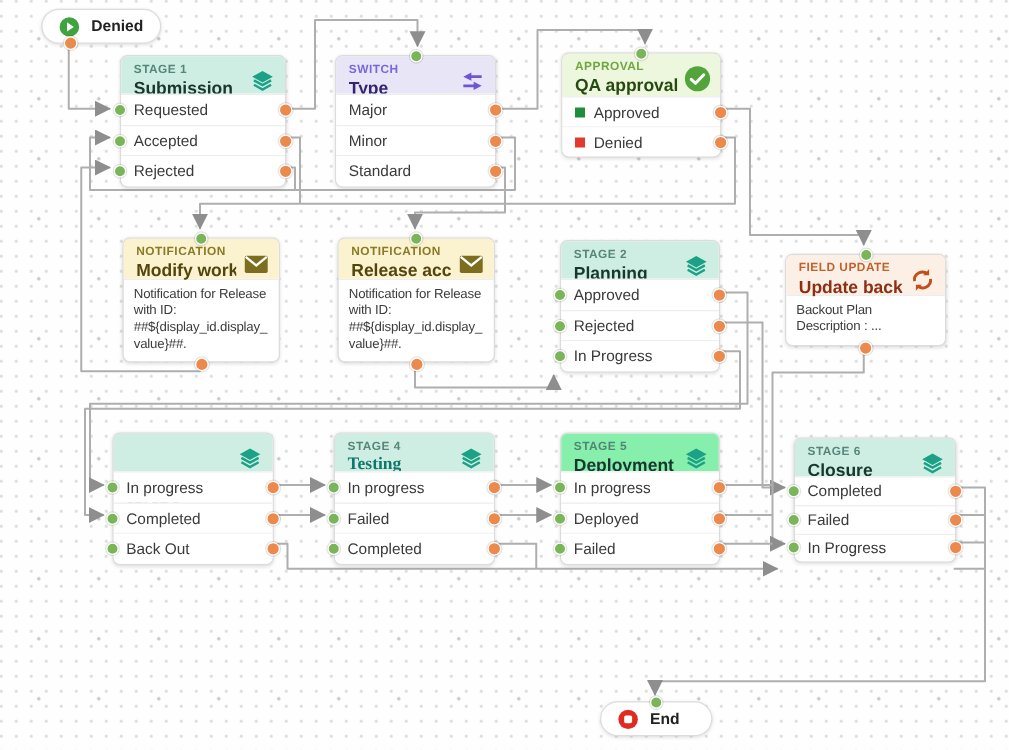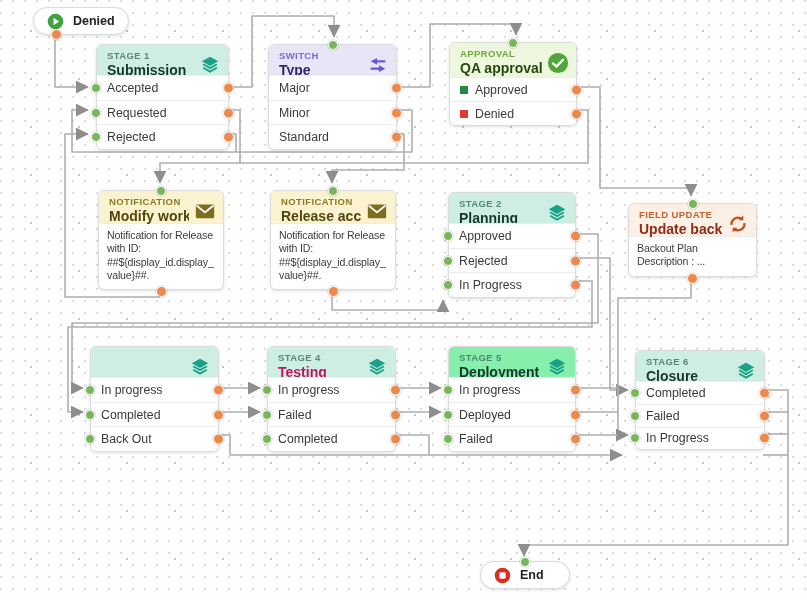--- a/index.html
+++ b/index.html
@@ -81,26 +81,26 @@
         <div class="ttl" style="color: rgb(23, 54, 45);">Submission</div>
         <span class="icn">
           <svg viewBox="0 0 24 24">
             <path d="M12 3 21 8 12 13 3 8Z" fill="#1ba186"></path>
             <path d="M4.5 11.2 12 15.4 19.5 11.2" fill="none" stroke="#1ba186" stroke-width="2.1"></path>
             <path d="M4.5 15 12 19.2 19.5 15" fill="none" stroke="#1ba186" stroke-width="2.1"></path>
           </svg>
         </span>
       </div>
       <div class="row" style="height: 23.7px;">
+        <span>Requested</span>
+        <span class="port green pl"></span>
+        <span class="port orange pr"></span>
+      </div>
+      <div class="row" style="height: 23.7px;">
         <span>Accepted</span>
-        <span class="port green pl"></span>
-        <span class="port orange pr"></span>
-      </div>
-      <div class="row" style="height: 23.7px;">
-        <span>Requested</span>
         <span class="port green pl"></span>
         <span class="port orange pr"></span>
       </div>
       <div class="row" style="height: 23.7px;">
         <span>Rejected</span>
         <span class="port green pl"></span>
         <span class="port orange pr"></span>
       </div>
     </div>
     <div class="node" style="left: 268px; top: 44px; width: 127px;">
@@ -252,21 +252,21 @@
       </div>
       <div class="row" style="height: 23.7px;">
         <span>Back Out</span>
         <span class="port green pl"></span>
         <span class="port orange pr"></span>
       </div>
     </div>
     <div class="node" style="left: 267px; top: 346px; width: 127px;">
       <div class="hdr" style="background: rgb(207, 238, 227); height: 21px;">
         <div class="typ" style="color: rgb(80, 128, 116);">STAGE 4</div>
-        <div class="ttl" style="color: #be185d;">Testing</div>
+        <div class="ttl" style="color: #0f766e; font-family: Liberation Serif, serif;">Testing</div>
         <span class="icn">
           <svg viewBox="0 0 24 24">
             <path d="M12 3 21 8 12 13 3 8Z" fill="#1ba186"></path>
             <path d="M4.5 11.2 12 15.4 19.5 11.2" fill="none" stroke="#1ba186" stroke-width="2.1"></path>
             <path d="M4.5 15 12 19.2 19.5 15" fill="none" stroke="#1ba186" stroke-width="2.1"></path>
           </svg>
         </span>
       </div>
       <div class="row" style="height: 23.7px;">
         <span>In progress</span>

